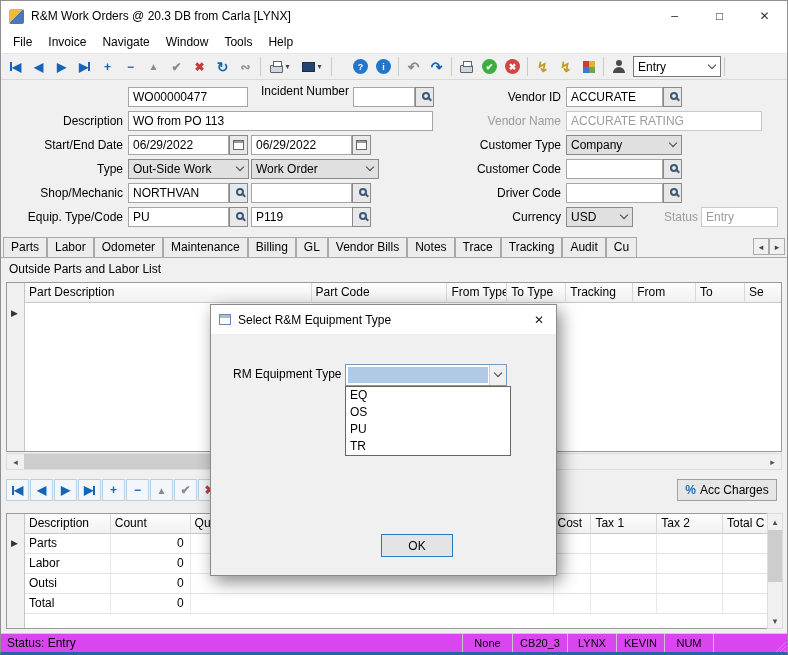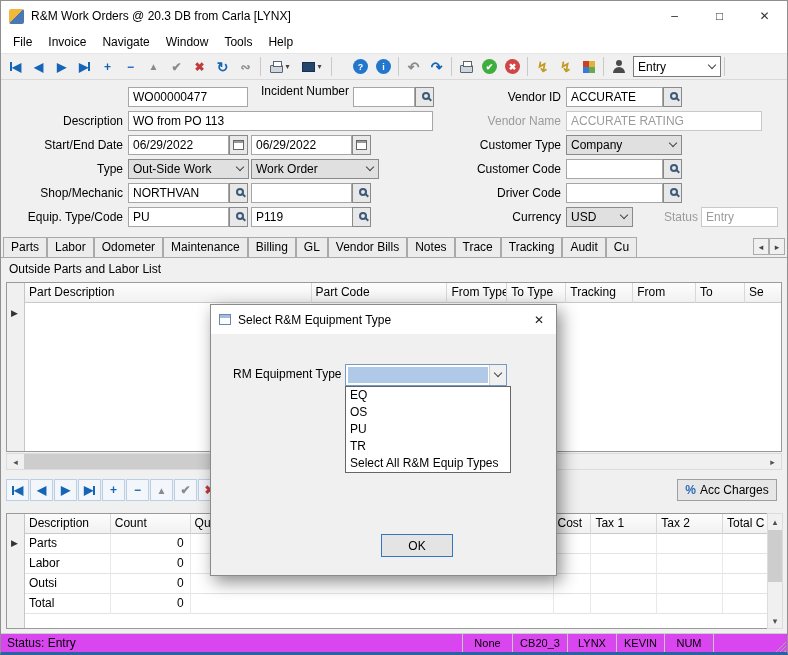--- a/index.html
+++ b/index.html
@@ -491,18 +491,17 @@
       <div class="selfill"></div>
       <div class="dlgarrow">
           <span class="chev"></span>
         </div>
     </div>
     <div class="dlglist">
       <div class="ditem">EQ</div>
       <div class="ditem">OS</div>
       <div class="ditem">PU</div>
       <div class="ditem">TR</div>
-      <div class="ditem">Select All R&amp;M Equip Types</div>
     </div>
     <div class="okbtn">OK</div>
   </div>
 
 </div>
 
 </body></html>

